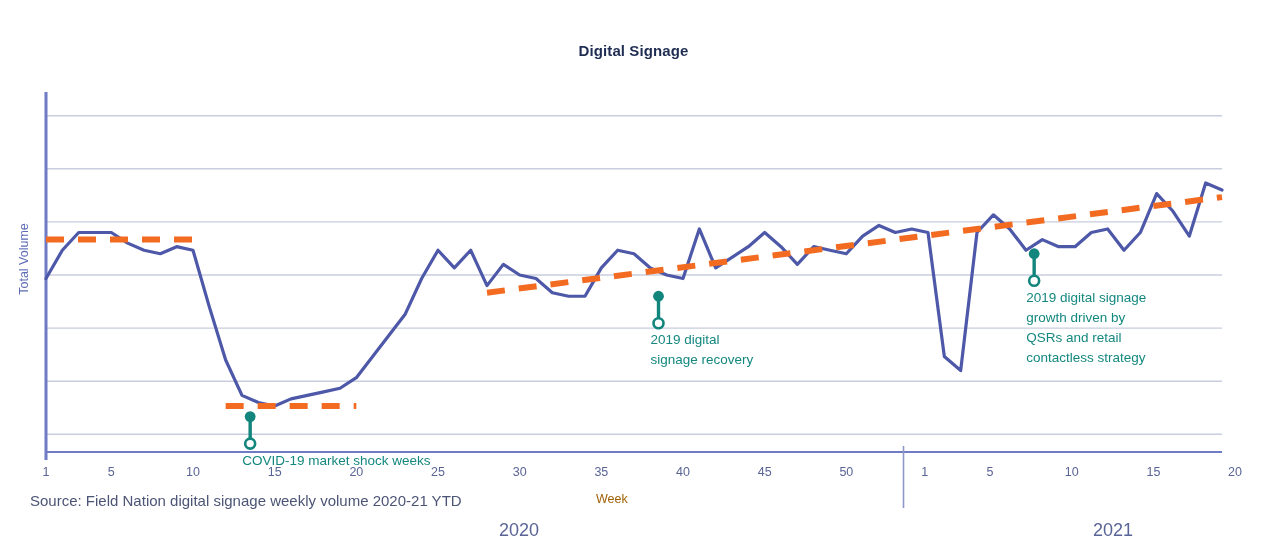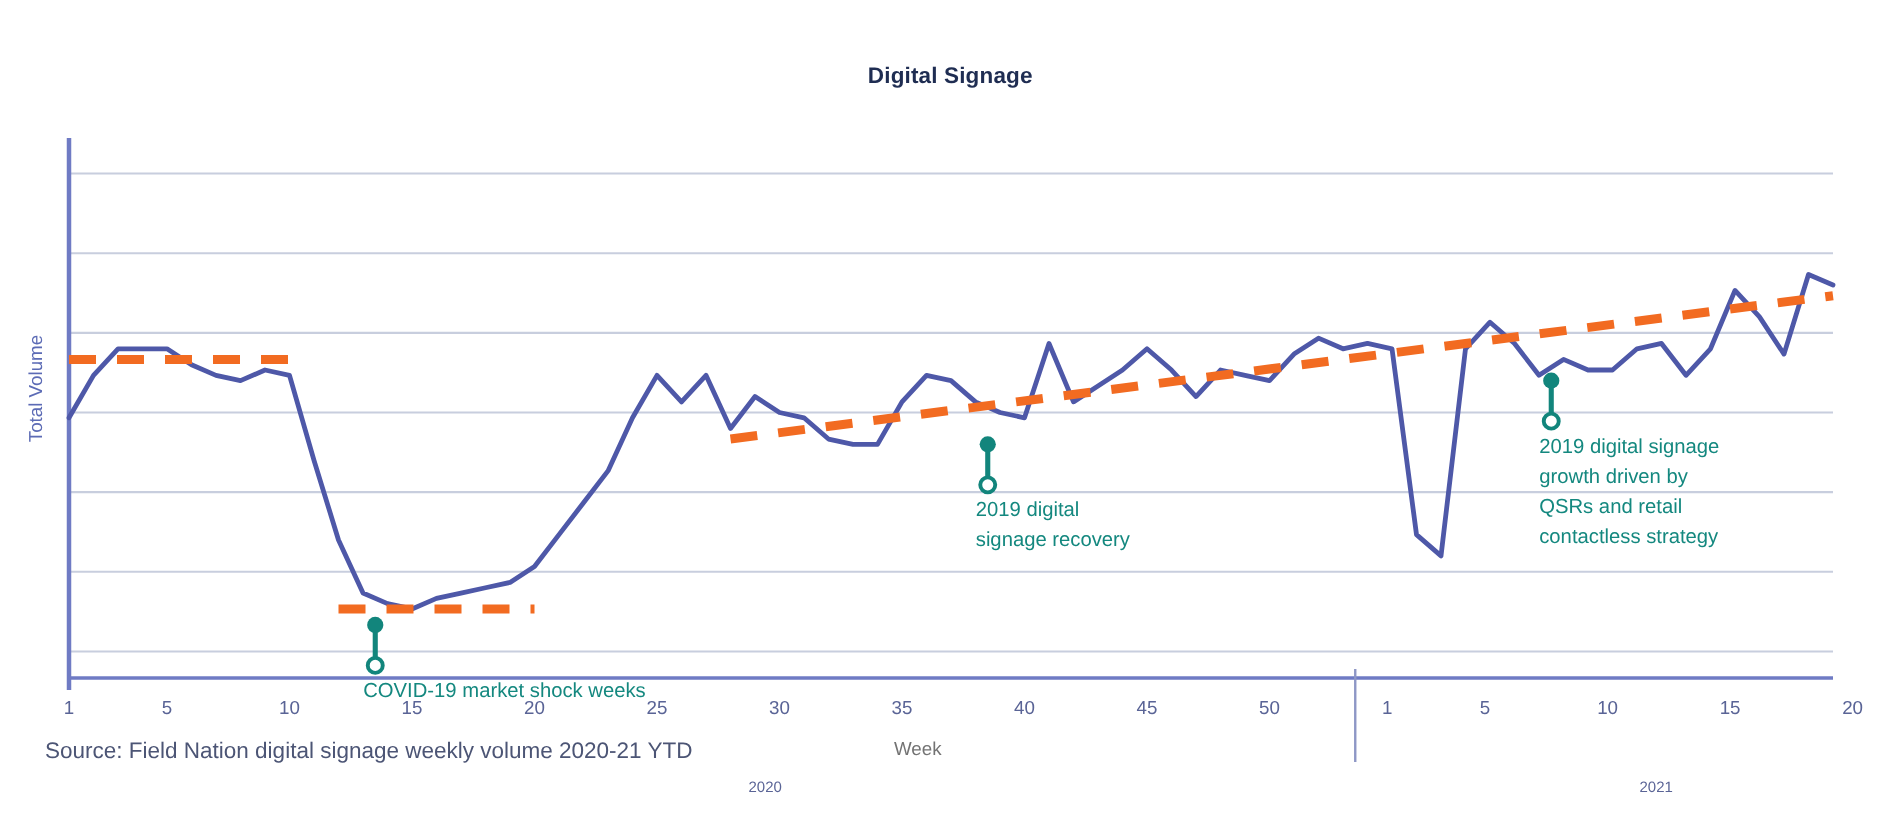--- a/index.html
+++ b/index.html
@@ -41,26 +41,26 @@
     transform-origin: center center;
     font-size: 12.5px;
     color: #5c6bb5;
     white-space: nowrap;
   }
   .x-axis-title {
     position: absolute;
     top: 492px;
     left: 596px;
     font-size: 12.5px;
-    color: #737373;
+    color: #a16207;
   }
   .year-label {
     position: absolute;
     top: 520px;
-    font-size: 10px;
+    font-size: 18px;
     color: #5a6496;
   }
   .year-2020 { left: 499px; }
   .year-2021 { left: 1062px; margin-left: 31px; }
   .source-note {
     position: absolute;
     top: 492px;
     left: 30px;
     font-size: 15px;
     color: #4c5575;

